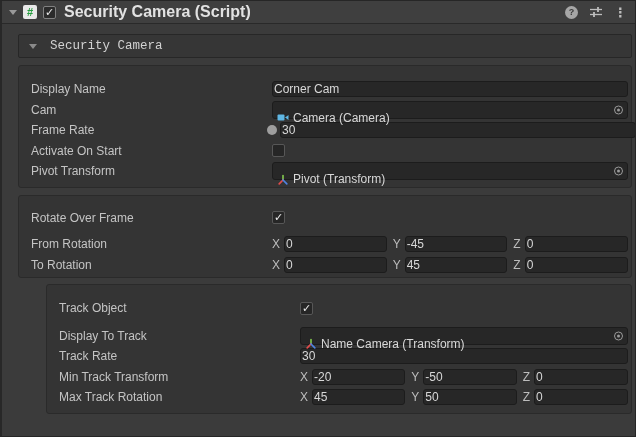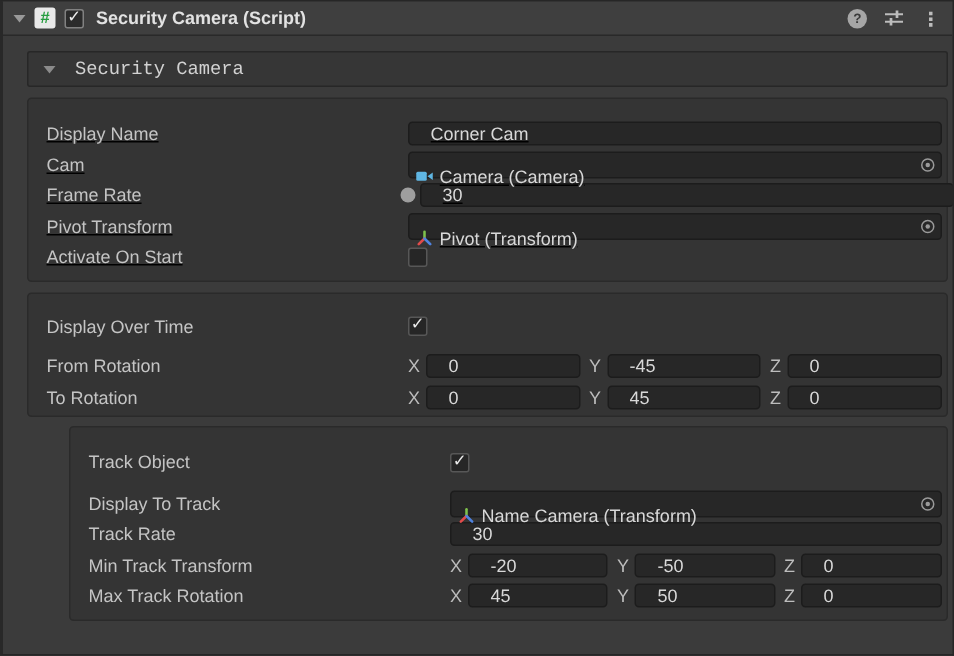--- a/index.html
+++ b/index.html
@@ -24,53 +24,53 @@
     display:flex; align-items:center; justify-content:center;
     font-size:11px; font-weight:bold; color:#259d3f; line-height:1;
   }
   .checkbox{
     width:13px; height:13px; background:#2b2b2b; border:1px solid #818181; border-radius:2px;
     display:flex; align-items:center; justify-content:center; flex:none;
   }
   .checkbox .checkmark{ display:none; color:#ececec; font-size:11px; font-weight:bold; line-height:1;
     transform:translateY(-0.5px); }
   .checkbox.checked .checkmark{ display:block; }
-  .comp-title{ font-size:12px; font-weight:bold; color:#e2e2e2; margin-left:2px; flex:1;
+  .comp-title{ font-size:16px; font-weight:bold; color:#e2e2e2; margin-left:2px; flex:1;
     white-space:nowrap; overflow:hidden; }
   .hicons{ display:flex; align-items:center; gap:11px; flex:none; }
   .help-icon{
     width:13px; height:13px; border-radius:50%; background:#a6a6a6; color:#3a3a3a;
     font-size:9px; font-weight:bold; display:flex; align-items:center; justify-content:center;
   }
   .kebab{ color:#bdbdbd; font-size:13px; font-weight:bold; letter-spacing:0; line-height:1; }
 
   
   .body{ padding:10px 3px 0 16px; }
 
   .box{ background:#343434; border:1px solid #2a2a2a; border-radius:3px; }
   .subheader{
     height:24px; display:flex; align-items:center; gap:13px; padding:0 0 0 10px;
     background:#363636; border:1px solid #272727; border-radius:2px; margin-bottom:7px;
   }
   .subheader .tri{ border-top-color:#8b8b8b; }
   .subheader-title{ font-size:12.5px; color:#d2d2d2;font-family:Liberation Mono, monospace; }
 
-  .sec1{ padding:13px 3px 5px 0; margin-bottom:7px;text-decoration:underline; }
+  .sec1{ padding:13px 3px 5px 0; margin-bottom:7px; }
   .sec2{ padding:12px 3px 2px 0; margin-bottom:6px; }
   .sec3{ padding:13px 3px 5px 0;margin-left:28px; }
   .spacer6{ height:6px; } .spacer7{ height:7px; }
 
   .row{ height:20.5px; display:flex; align-items:center; }
   .row-label{ width:253px; padding-left:12px; flex:none; font-size:12px; color:#c4c4c4;
     white-space:nowrap; overflow:hidden; }
   .row-value{ flex:1; display:flex; align-items:center; min-width:0; }
 
   .ufield{
     background:#272727; border:1px solid #1c1c1c; border-radius:3px; height:16px;
-    color:#d8d8d8; font-size:12px; font-family:inherit; padding:0 14px; outline:none;
+    color:#d8d8d8; font-size:12px; font-family:inherit; padding:0 1px; outline:none;
   }
   input.ufield{ width:100%; }
   .full{ flex:1; }
 
   
   .objfield{ flex:1; display:flex; align-items:center; position:relative; padding:16px 18px 0 4px; cursor:default; }
   .obj-icon{ flex:none; display:flex; align-items:center; margin-right:4px; }
   .obj-text{ font-size:12px; color:#d8d8d8; white-space:nowrap; overflow:hidden; }
   .picker{ position:absolute; right:4px; top:50%; transform:translateY(-50%);
     width:9px; height:9px; border:1px solid #9a9a9a; border-radius:50%;
@@ -157,52 +157,52 @@
         <div class="row-value">
           <div class="slider">
             <div class="slider-track"></div>
             <div class="slider-handle" style="left: 49%;"></div>
           </div>
           <input type="text" class="ufield num-input" value="30" style="">
         </div>
       </div>
 
       <div class="row">
+        <div class="row-label">Activate On Start</div>
+        <div class="row-value">
+          <span class="checkbox">
+            
+          </span>
+        </div>
+      </div>
+
+      <div class="row">
         <div class="row-label">Pivot Transform</div>
         <div class="row-value">
           <div class="ufield objfield">
             <span class="obj-icon">
               <svg width="12" height="11" viewBox="0 0 12 11">
                 <line x1="6" y1="6" x2="6" y2="1.5" stroke="#7fc24c" stroke-width="1.7" stroke-linecap="round"></line>
                 <line x1="6" y1="6" x2="2.2" y2="9.8" stroke="#e24b4b" stroke-width="1.7" stroke-linecap="round"></line>
                 <line x1="6" y1="6" x2="9.8" y2="9.8" stroke="#4f83e0" stroke-width="1.7" stroke-linecap="round"></line>
               </svg>
             </span>
             <span class="obj-text">Pivot (Transform)</span>
             <span class="picker">
                 <span class="picker-dot"></span>
               </span>
           </div>
         </div>
       </div>
-
-      <div class="row">
-        <div class="row-label">Activate On Start</div>
-        <div class="row-value">
-          <span class="checkbox">
-            
-          </span>
-        </div>
-      </div>
     </div>
 
     <div class="box sec2">
 
       <div class="row">
-        <div class="row-label">Display Over Time</div>
+        <div class="row-label">Rotate Over Frame</div>
         <div class="row-value">
           <span class="checkbox checked">
             <span class="checkmark">✓</span>
           </span>
         </div>
       </div>
 
       <div class="spacer6"></div>
 
       <div class="row">

